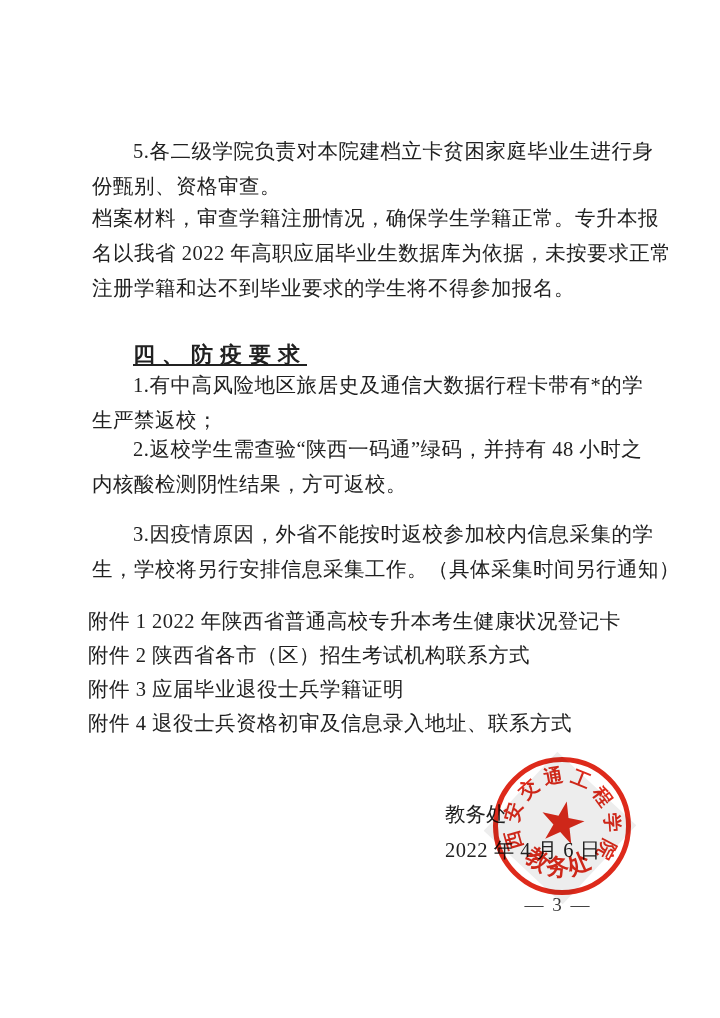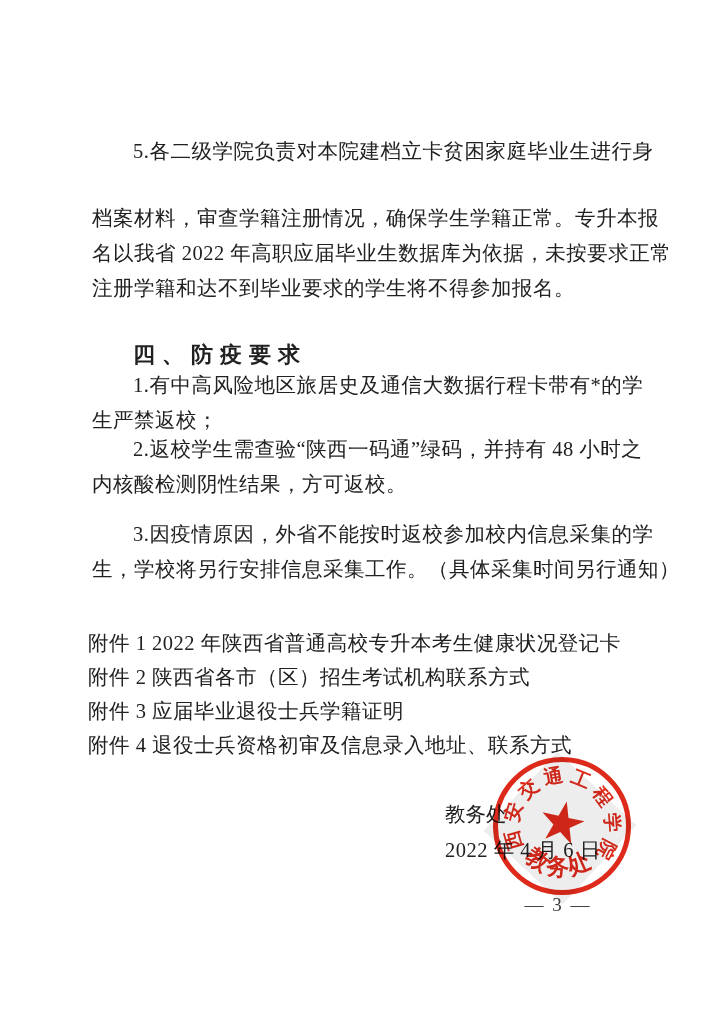--- a/index.html
+++ b/index.html
@@ -18,20 +18,21 @@
     height:35px;line-height:35px;
     font-size:20.5px;
     white-space:nowrap;
     letter-spacing:0.5px;
   }
   .ind{padding-left:41px;}
   .heading .ln{
     font-weight:700;
     font-size:22px;
     letter-spacing:7px;
+    text-decoration:underline;
   }
   .attach .ln{height:34px;line-height:34px;}
   
   .sig{position:absolute;width:220px;text-align:left;font-size:20.5px;z-index:2;}
   .sig-dept{left:445px;top:799px;height:30px;line-height:30px;}
   .sig-date{left:445px;top:835px;height:30px;line-height:30px;letter-spacing:0.5px;}
   
   .pagenum{
     position:absolute;left:498px;top:894px;width:120px;
     text-align:center;font-size:19px;letter-spacing:2px;color:#3a3a3a;z-index:2;
@@ -74,20 +75,21 @@
     color:#de2a1b;font-size:56px;line-height:56px;
   }
 </style>
 </head>
 <body>
 
 <div class="page">
 
   <div class="block" style="top:134px">
     <div class="ln ind">5.各二级学院负责对本院建档立卡贫困家庭毕业生进行身</div>
+    <div class="ln">份甄别、资格审查。</div>
   </div>
 
   <div class="block" style="top:201px">
     <div class="ln">档案材料，审查学籍注册情况，确保学生学籍正常。专升本报</div>
     <div class="ln">名以我省 2022 年高职应届毕业生数据库为依据，未按要求正常</div>
     <div class="ln">注册学籍和达不到毕业要求的学生将不得参加报名。</div>
   </div>
 
   <div class="block heading" style="top:337px">
     <div class="ln ind">四、防疫要求</div>
@@ -101,21 +103,21 @@
   <div class="block" style="top:432px">
     <div class="ln ind">2.返校学生需查验“陕西一码通”绿码，并持有 48 小时之</div>
     <div class="ln">内核酸检测阴性结果，方可返校。</div>
   </div>
 
   <div class="block" style="top:517px">
     <div class="ln ind">3.因疫情原因，外省不能按时返校参加校内信息采集的学</div>
     <div class="ln">生，学校将另行安排信息采集工作。（具体采集时间另行通知）</div>
   </div>
 
-  <div class="block attach" style="top:626px;left:88px">
+  <div class="block attach" style="top:604px;left:88px">
     <div class="ln">附件 1 2022 年陕西省普通高校专升本考生健康状况登记卡</div>
     <div class="ln">附件 2 陕西省各市（区）招生考试机构联系方式</div>
     <div class="ln">附件 3 应届毕业退役士兵学籍证明</div>
     <div class="ln">附件 4 退役士兵资格初审及信息录入地址、联系方式</div>
   </div>
 
   <div class="watermark"></div>
 
   <div class="sig sig-dept">教务处</div>
   <div class="sig sig-date">2022 年 4 月 6 日</div>

